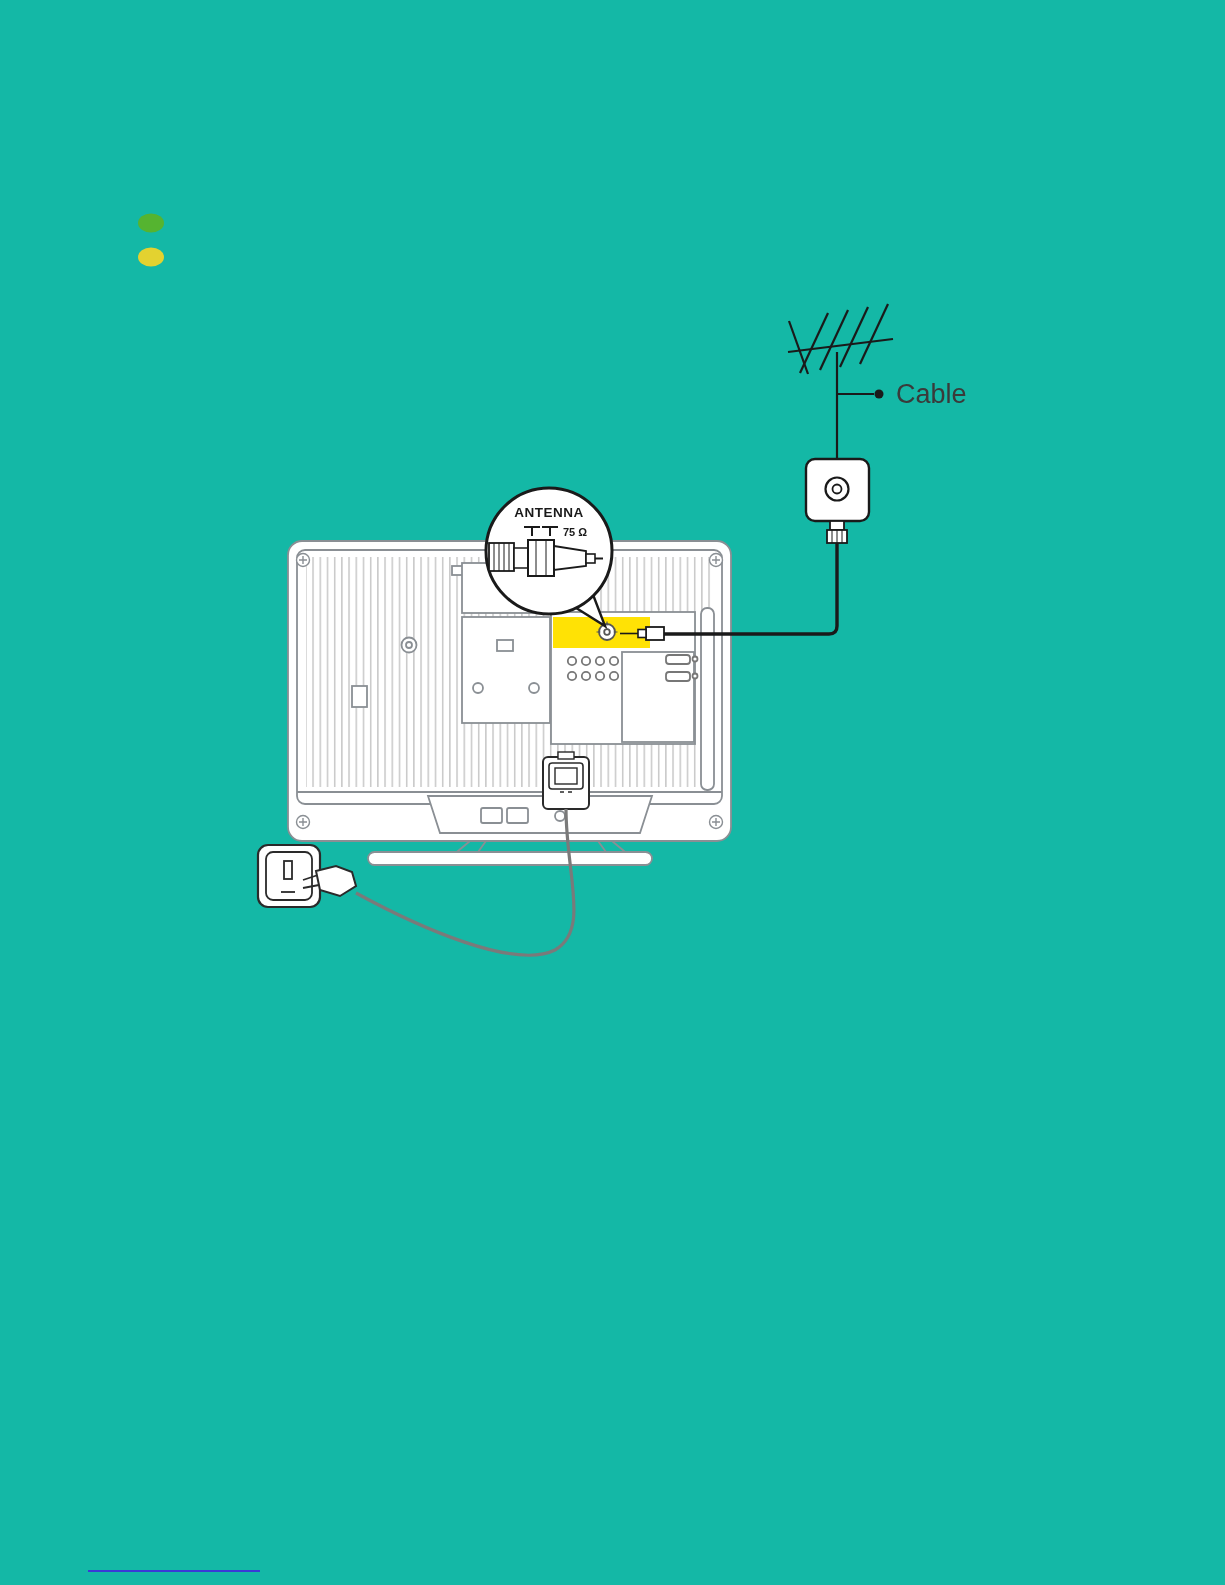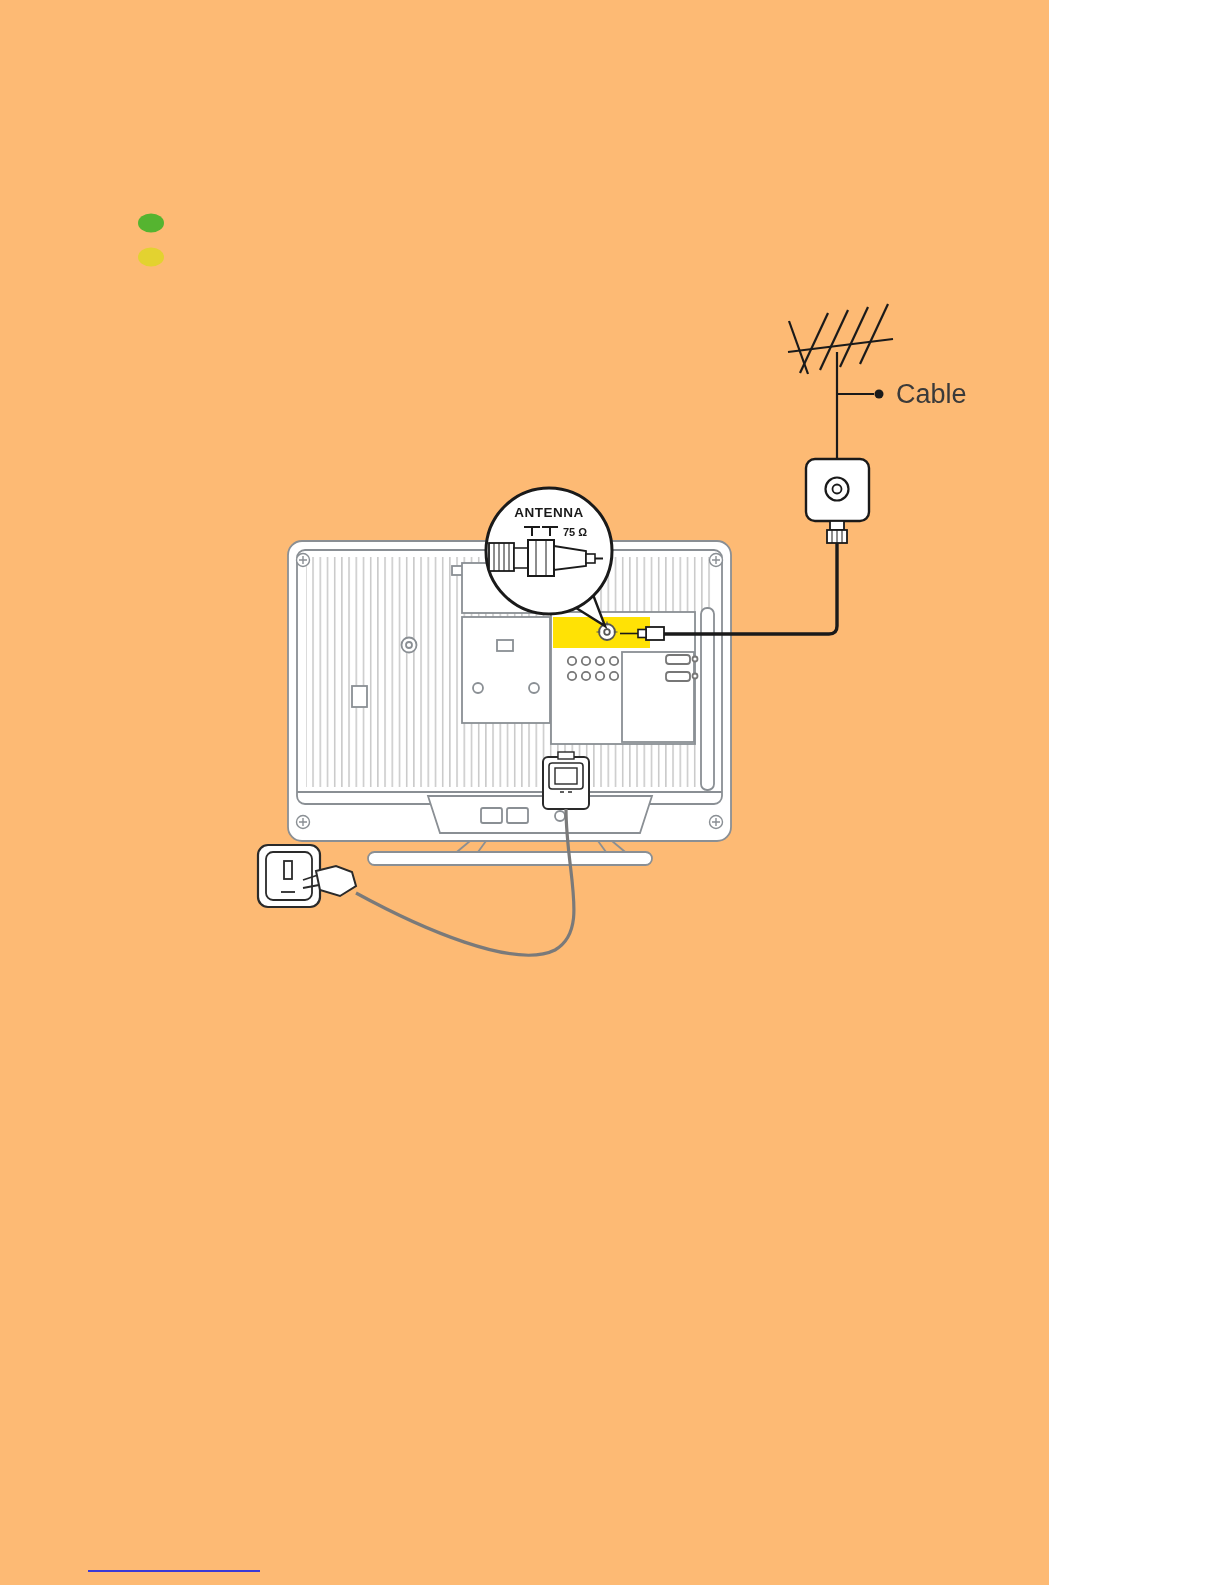--- a/index.html
+++ b/index.html
@@ -1,20 +1,20 @@
 <!DOCTYPE html>
 <html><head>
 <meta charset="utf-8">
 <style>
   html, body { margin: 0; padding: 0; background: #ffffff; }
   .page {
     position: relative;
-    width: 1049px;
+    width: 1225px;
     height: 1585px;
-    background: #fdba74;
+    background: #14b8a6;
     overflow: hidden;
     font-family: "Liberation Sans", sans-serif;
   }
   svg { position: absolute; left: 0; top: 0; }
   .cable-text {
     font-family: "Liberation Sans", sans-serif;
     font-size: 27px;
     fill: #3a3a3a;
   }
   .callout-title {

